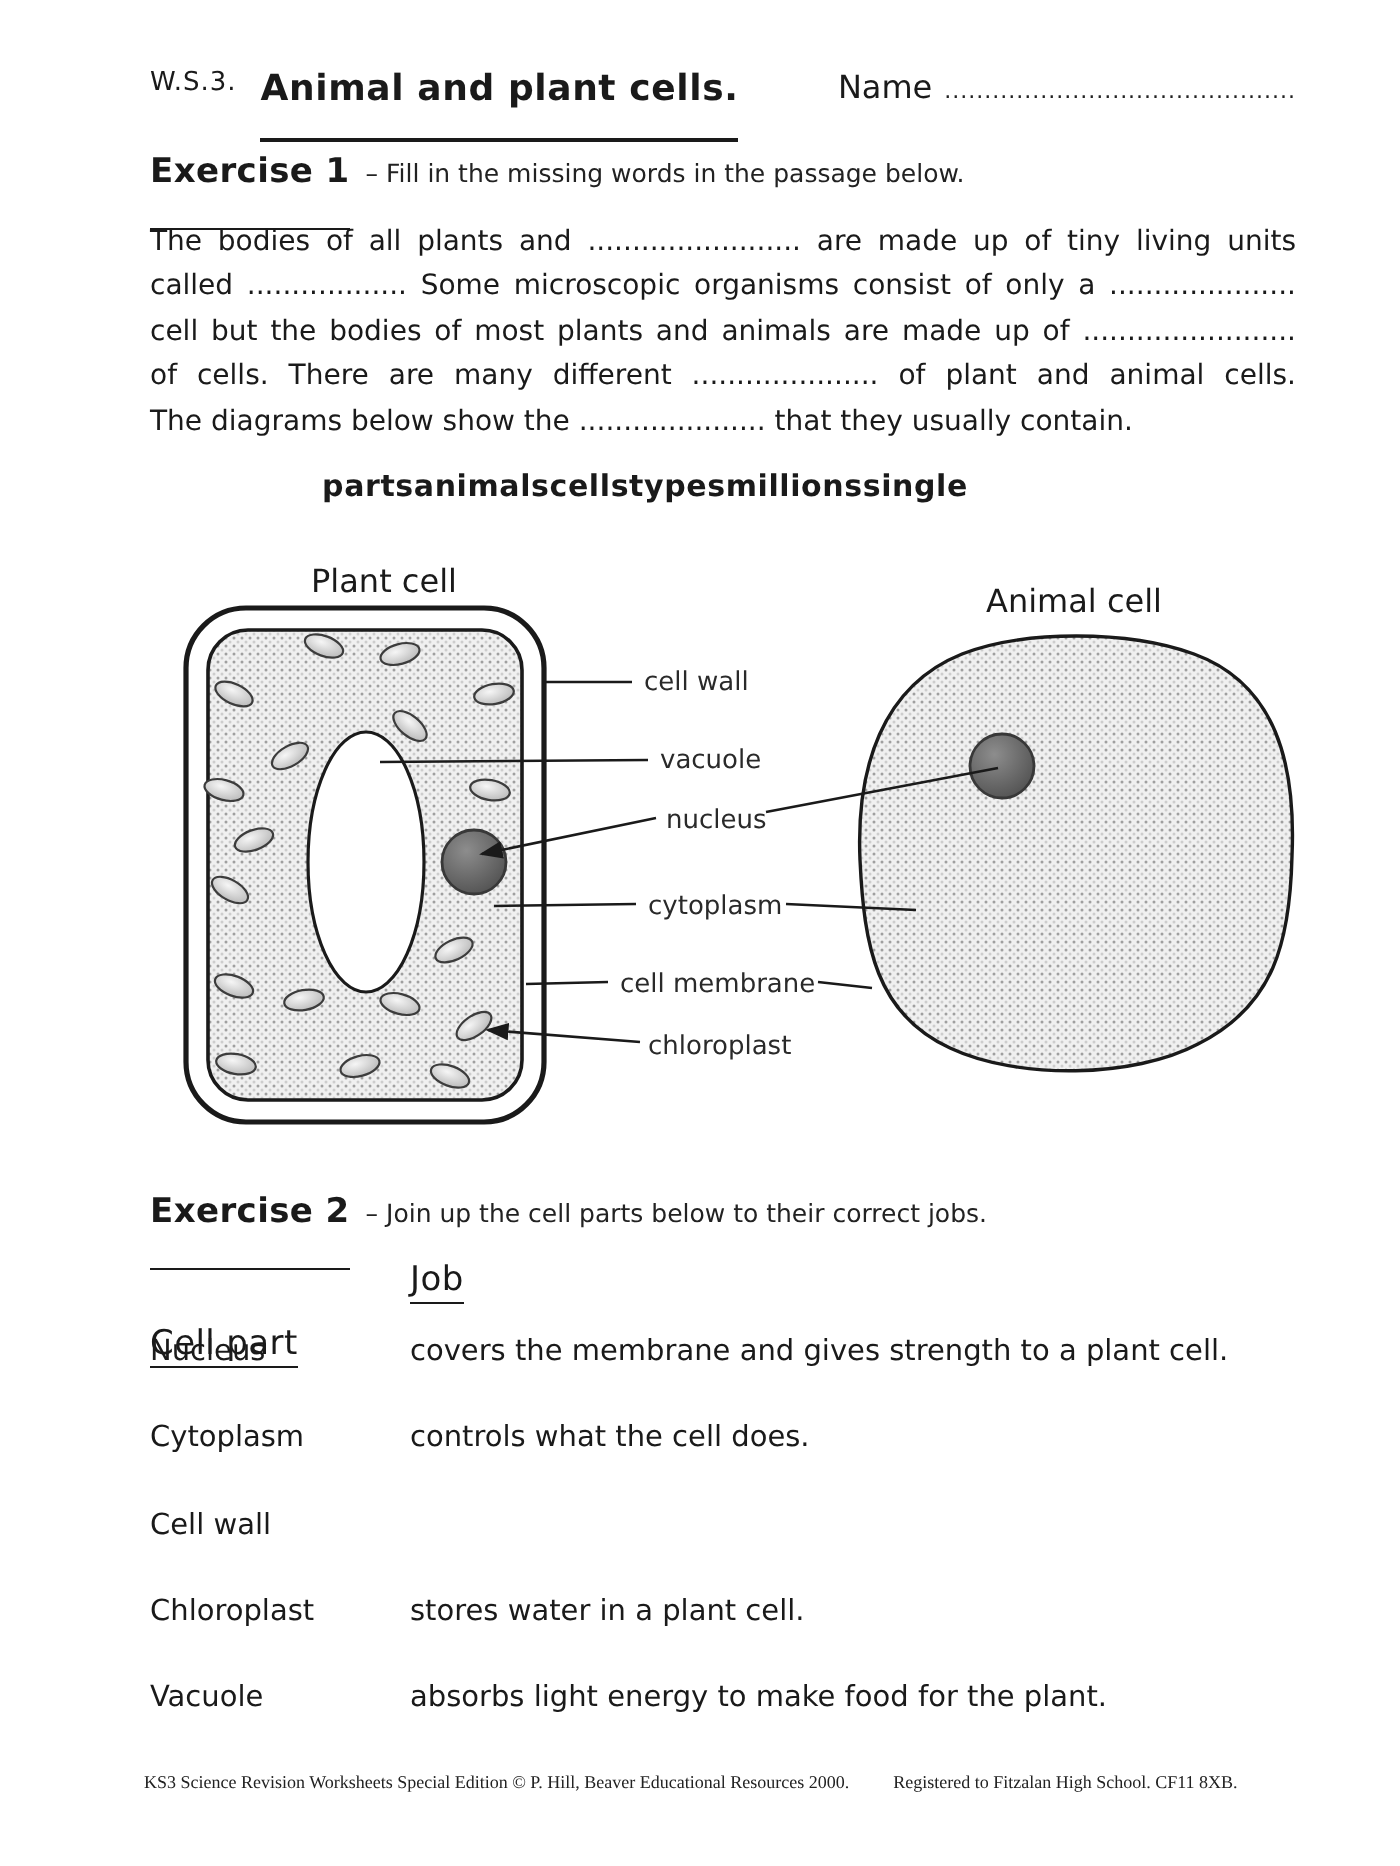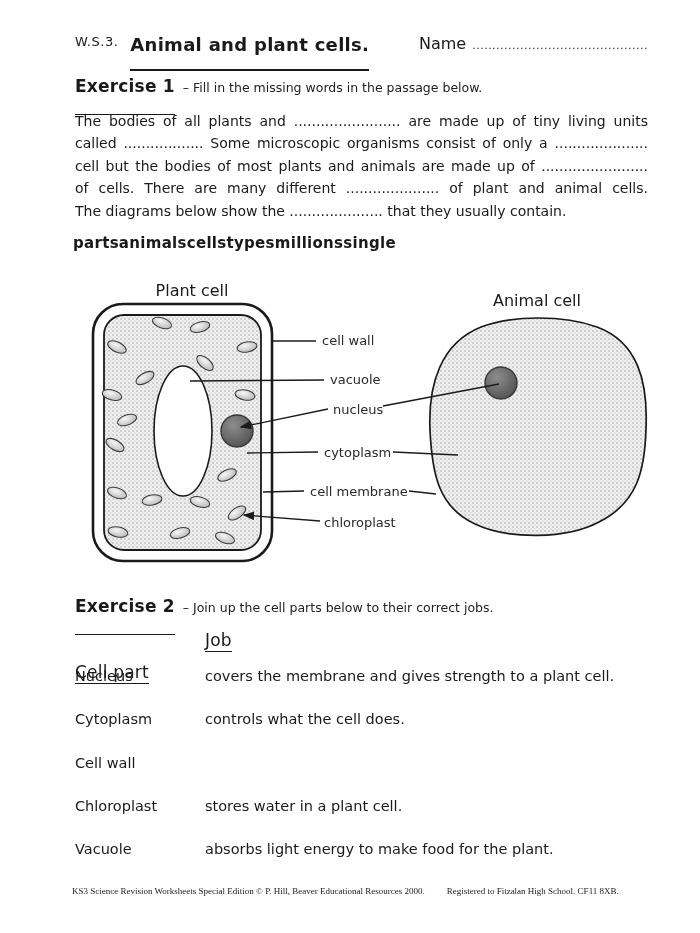--- a/index.html
+++ b/index.html
@@ -13,21 +13,21 @@
   .name-dots{font-size:11px;letter-spacing:.5px;margin-left:6px;color:#222;}
   
   .ex-head{display:flex;align-items:baseline;}
   .ex-title{font-size:17px;font-weight:bold;border-bottom:1.6px solid #1a1a1a;padding-bottom:18px;letter-spacing:.2px;}
   .ex-sub{font-size:12.5px;margin-left:8px;color:#222;}
   
   .passage{top:110px;left:75px;width:573px;font-size:14px;line-height:22.4px;}
   .pline{text-align:justify;text-align-last:justify;white-space:nowrap;}
   .pline.last{text-align:left;text-align-last:left;}
   
-  .word-bank{top:234px;left:73px;width:499px;display:flex;justify-content:flex-start;font-size:15px;font-weight:bold;letter-spacing:.3px;}
+  .word-bank{top:234px;left:73px;width:499px;display:flex;justify-content:center;font-size:15px;font-weight:bold;letter-spacing:.3px;}
   
   .diagram{top:270px;left:0;}
   .cell-title{font-size:16px;fill:#1a1a1a;}
   .lbl{font-size:13px;fill:#2a2a2a;}
   
   .colhead{font-size:17px;border-bottom:1.6px solid #1a1a1a;padding-bottom:1px;letter-spacing:.2px;}
   .rows{top:668px;left:75px;right:30px;}
   .mrow{height:43.3px;display:flex;align-items:flex-start;font-size:14.5px;}
   .mrow .part{width:130px;flex:none;}
   .mrow .job{flex:1;}

